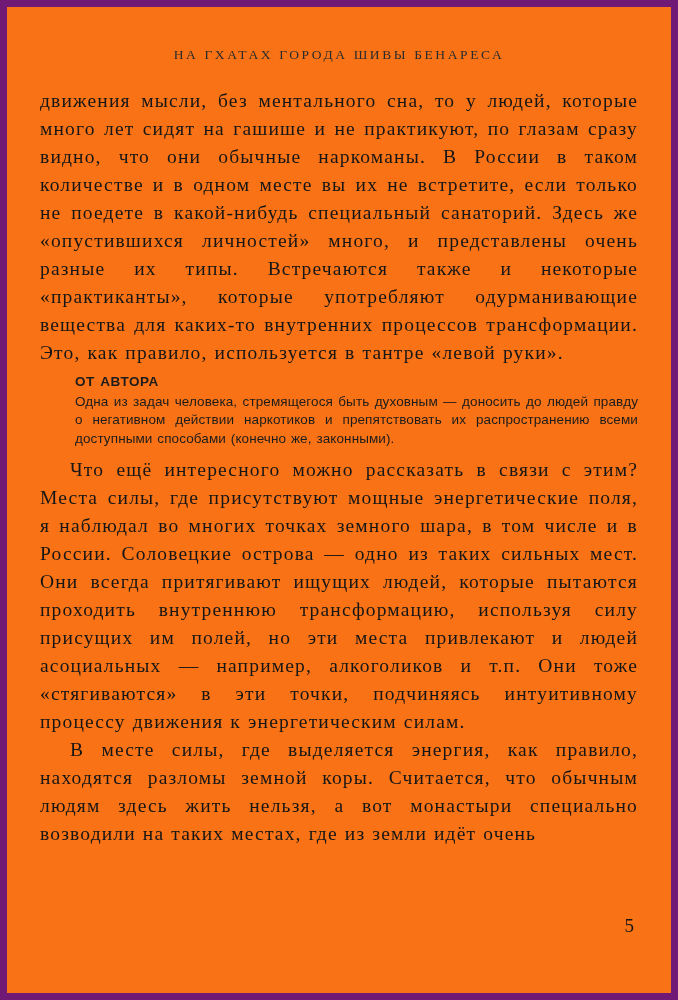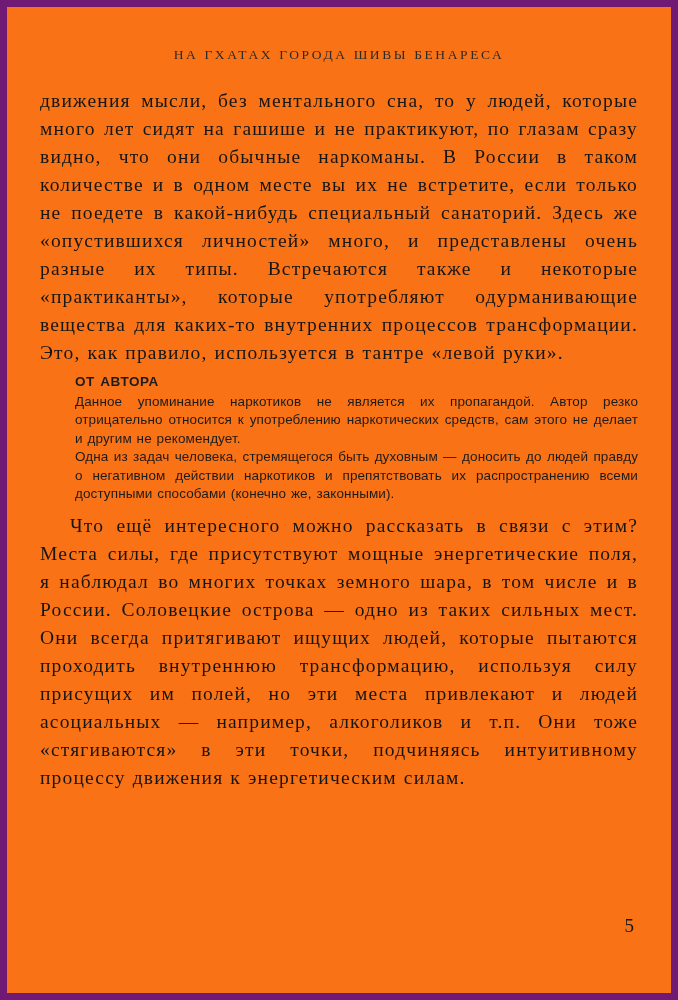--- a/index.html
+++ b/index.html
@@ -78,24 +78,24 @@
 <div class="page">
 
   <div class="running-head">НА ГХАТАХ ГОРОДА ШИВЫ БЕНАРЕСА</div>
 
   <div class="body-text">
 
     <p>движения мысли, без ментального сна, то у людей, которые много лет сидят на гашише и не практикуют, по глазам сразу видно, что они обычные наркоманы. В России в таком количестве и в одном месте вы их не встретите, если только не поедете в какой-нибудь специальный санаторий. Здесь же «опустившихся личностей» много, и представлены очень разные их типы. Встречаются также и некоторые «практиканты», которые употребляют одурманивающие вещества для каких-то внутренних процессов трансформации. Это, как правило, используется в тантре «левой руки».</p>
 
     <div class="author-note">
       <p class="note-title">ОТ АВТОРА</p>
-      <p>Данное упоминание наркотиков не является их пропагандой. Автор резко отрицательно относится к употреблению наркотических средств, сам этого не делает и другим не рекомендует.</p>
       <p>Одна из задач человека, стремящегося быть духовным — доносить до людей правду о негативном действии наркотиков и препятствовать их распространению всеми доступными способами (конечно же, законными).</p>
     </div>
 
     <p class="indent">Что ещё интересного можно рассказать в связи с этим? Места силы, где присутствуют мощные энергетические поля, я наблюдал во многих точках земного шара, в том числе и в России. Соловецкие острова — одно из таких сильных мест. Они всегда притягивают ищущих людей, которые пытаются проходить внутреннюю трансформацию, используя силу присущих им полей, но эти места привлекают и людей асоциальных — например, алкоголиков и т.п. Они тоже «стягиваются» в эти точки, подчиняясь интуитивному процессу движения к энергетическим силам.</p>
 
+    <p class="indent">В месте силы, где выделяется энергия, как правило, находятся разломы земной коры. Считается, что обычным людям здесь жить нельзя, а вот монастыри специально возводили на таких местах, где из земли идёт очень</p>
 
   </div>
 
   <div class="page-number">5</div>
 
 </div>
 
 </body></html>

